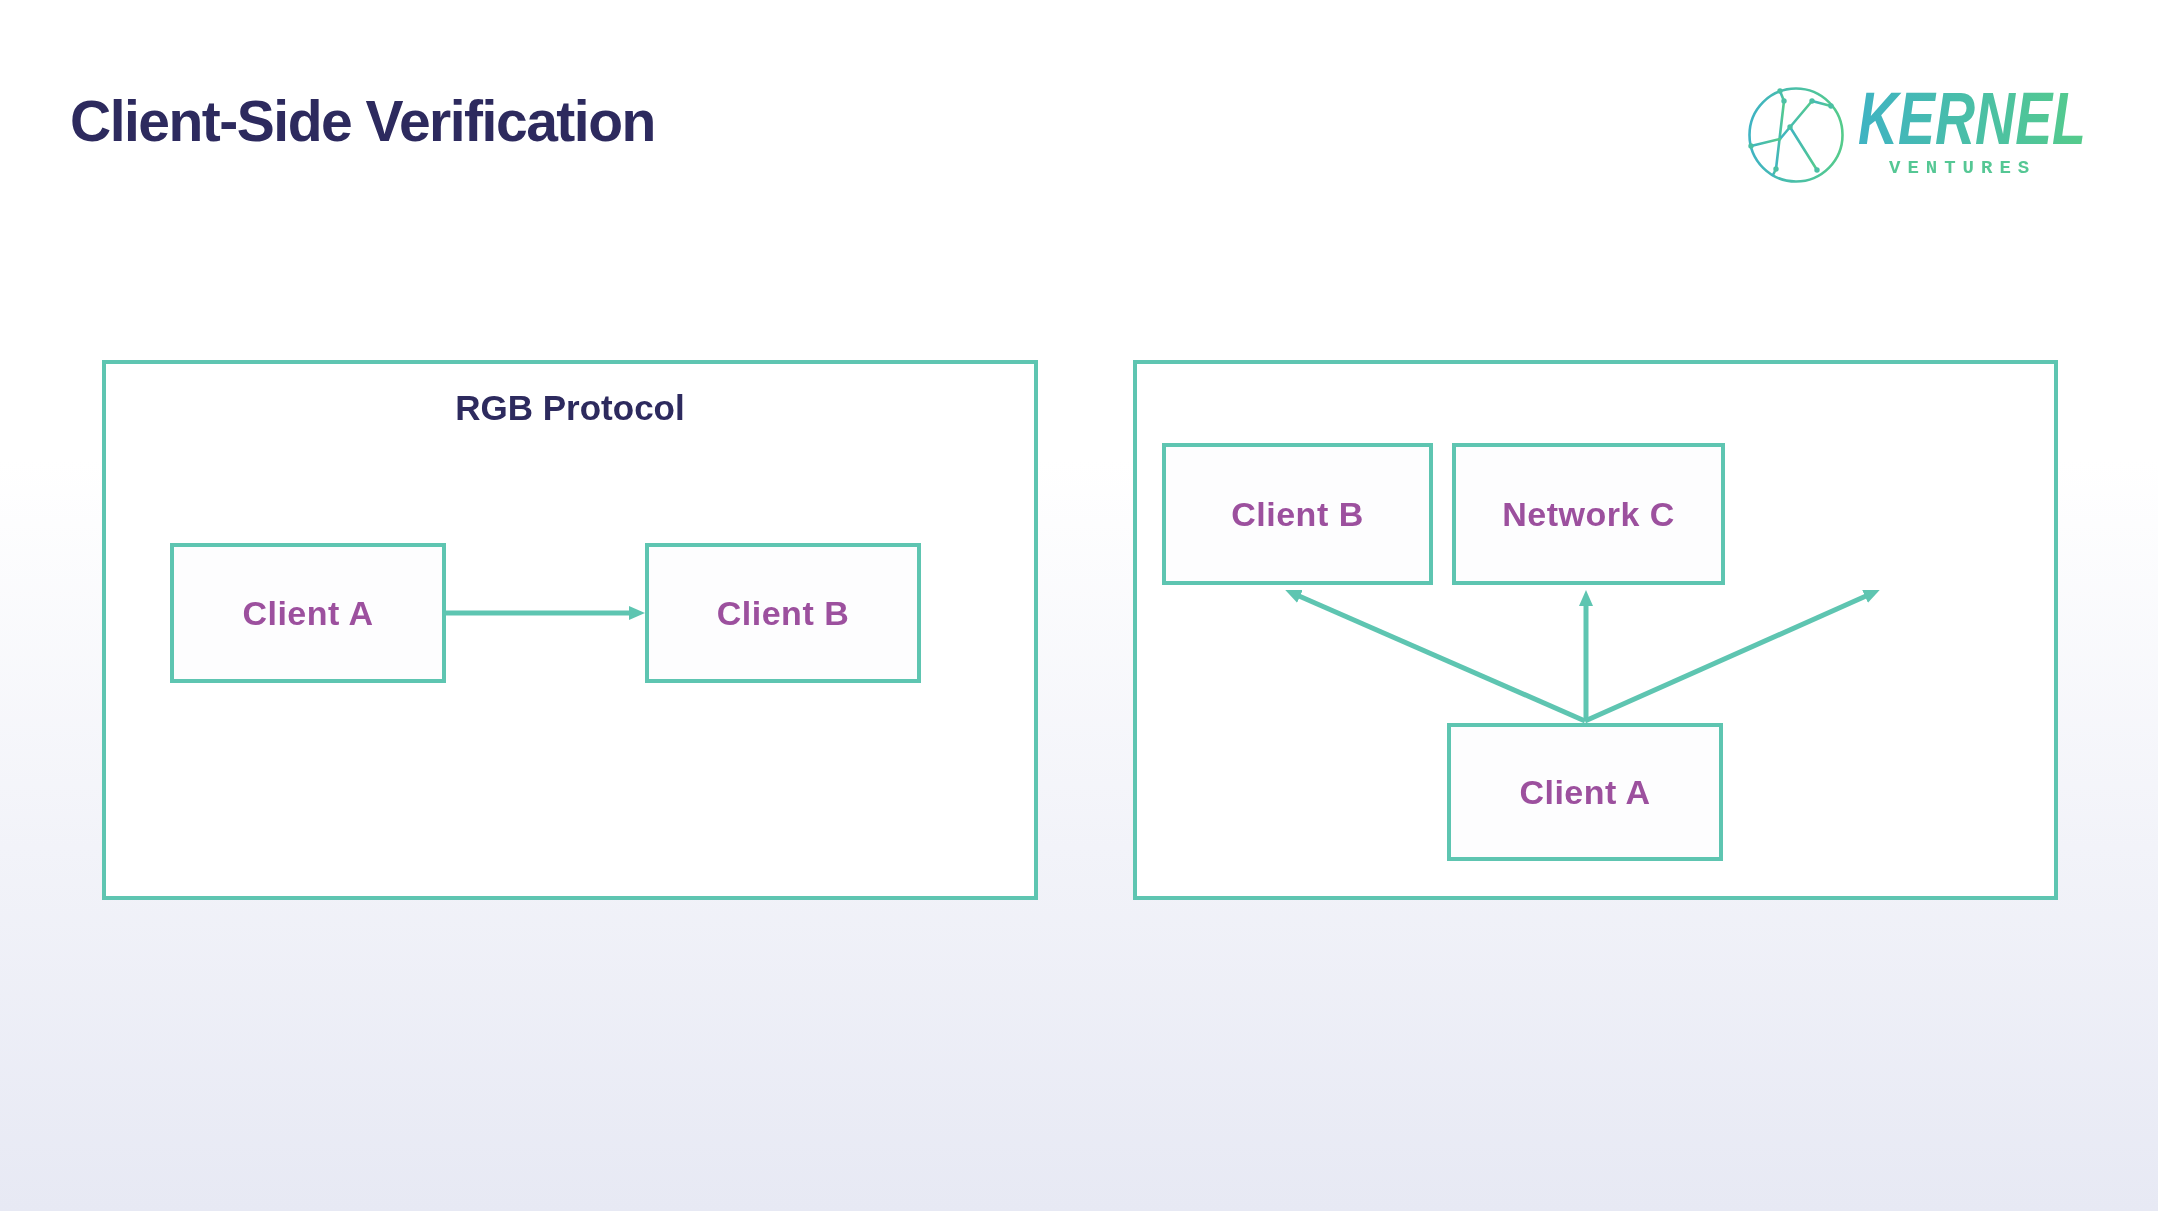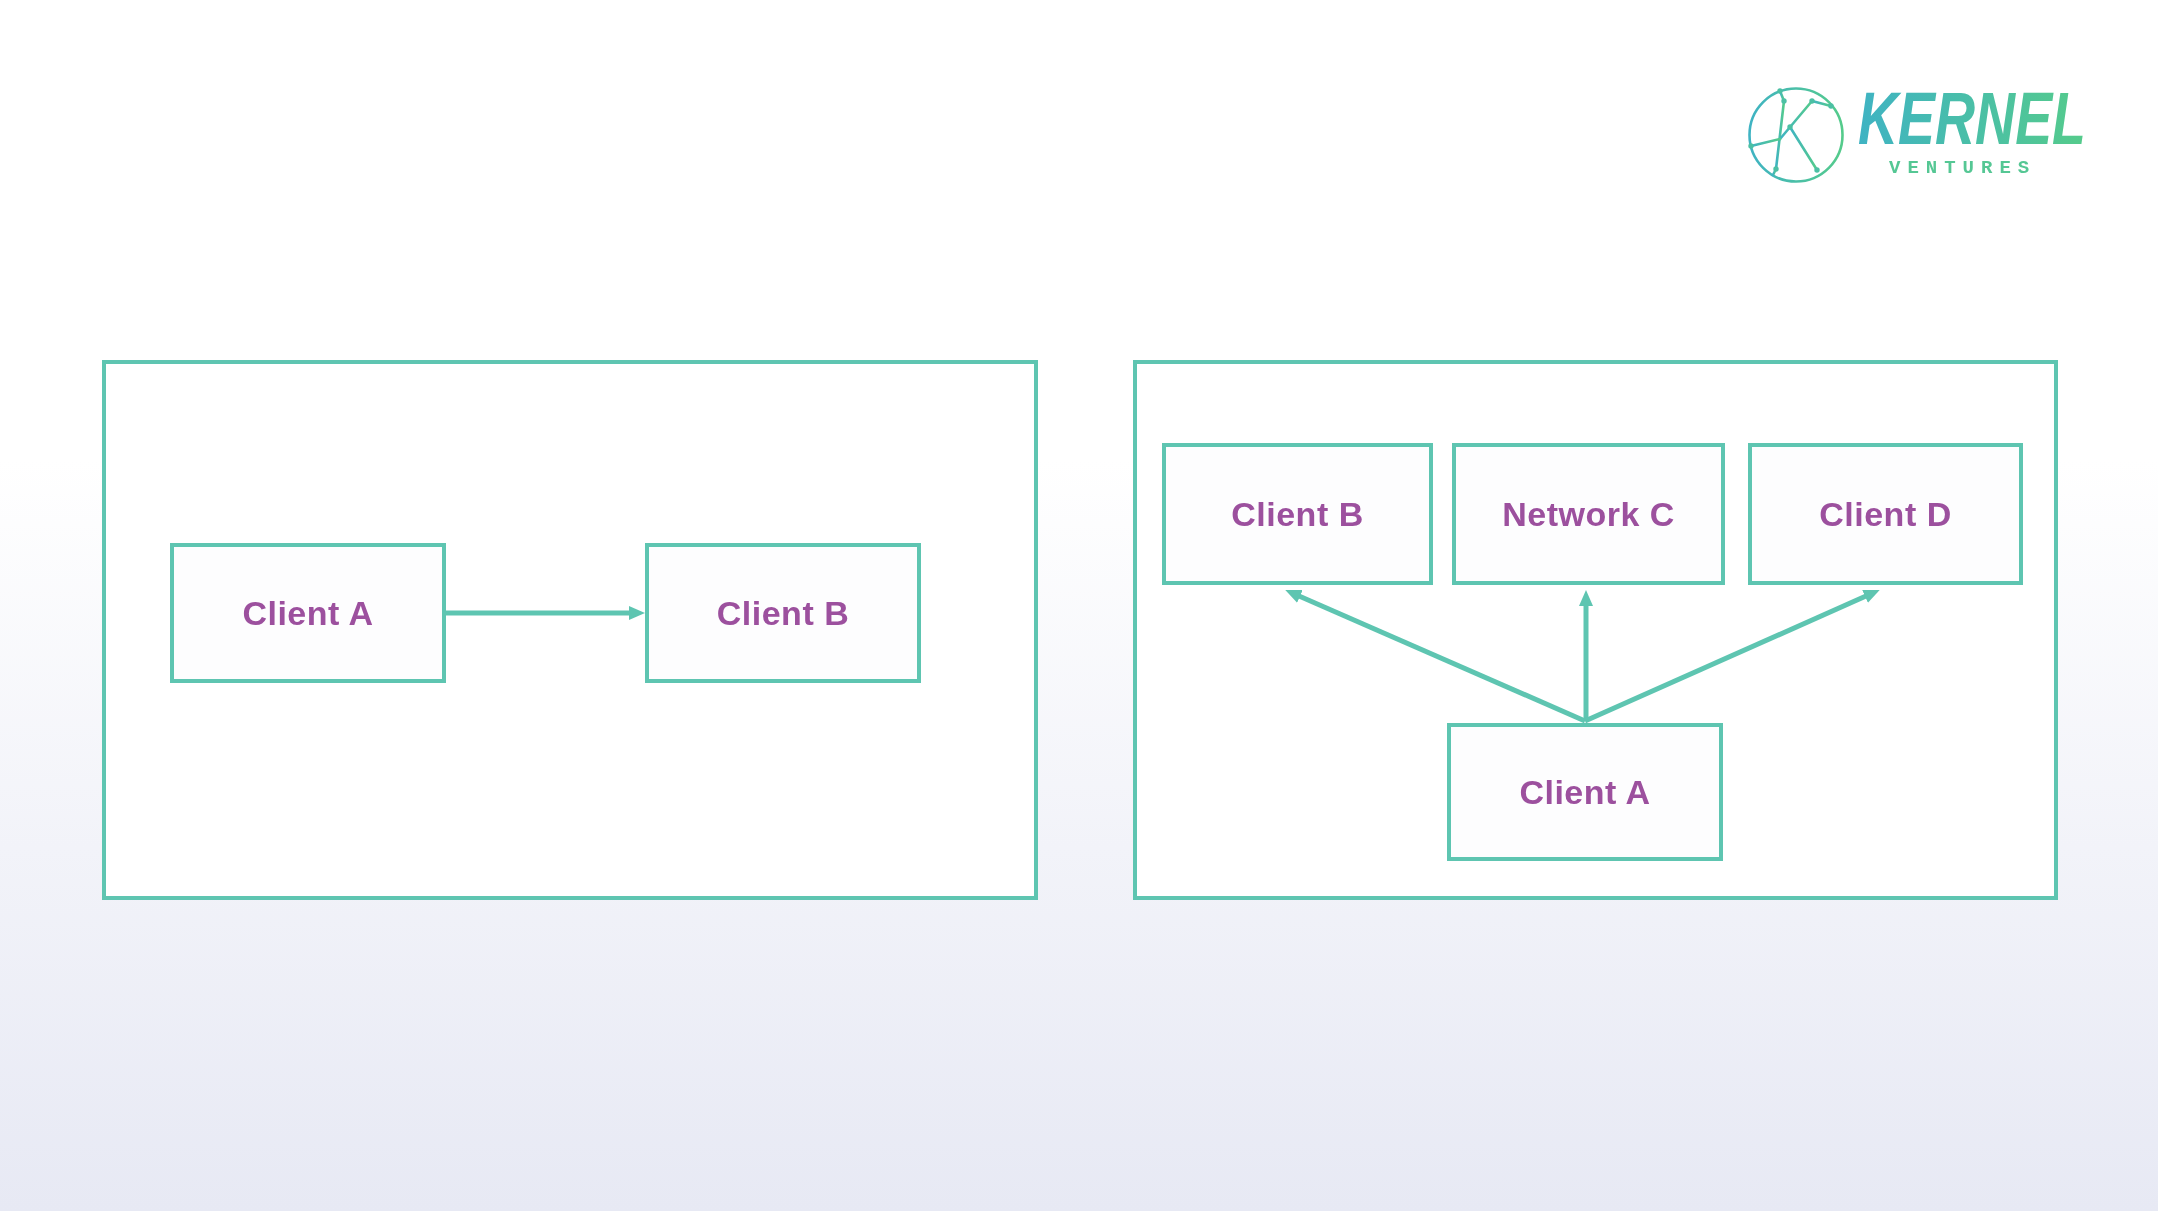--- a/index.html
+++ b/index.html
@@ -102,20 +102,21 @@
     pointer-events: none;
     overflow: visible;
   }
   .edge { stroke: #5ec5b1; stroke-width: 5; fill: none; }
 </style>
 </head>
 <body>
 
 <div class="slide">
 
+  <h1 class="page-title">Client-Side Verification</h1>
 
   <div class="logo">
     <svg class="logo-mark" width="98" height="98" viewBox="0 0 98 98">
       <defs>
         <linearGradient id="kv-grad" x1="0" y1="0" x2="1" y2="0">
           <stop offset="0" stop-color="#3fb3c3"></stop>
           <stop offset="1" stop-color="#55cb8b"></stop>
         </linearGradient>
       </defs>
       <g stroke="url(#kv-grad)" stroke-width="2.6" stroke-linecap="round" fill="none">
@@ -140,20 +141,21 @@
         <circle cx="70" cy="84" r="2.7"></circle>
       </g>
     </svg>
     <svg class="logo-wordmark" width="232" height="62" viewBox="0 0 232 62">
       <text x="0" y="56" font-family="Liberation Sans, DejaVu Sans, sans-serif" font-size="74" font-weight="bold" font-style="italic" textLength="228" lengthAdjust="spacingAndGlyphs" fill="url(#kv-grad)">KERNEL</text>
     </svg>
     <div class="logo-sub">VENTURES</div>
   </div>
 
   <section class="panel panel-left">
+    <h2 class="panel-title">RGB Protocol</h2>
 
     <div class="node node-rgb-a">
       <span class="node-label">Client A</span>
     </div>
     <div class="node node-rgb-b">
       <span class="node-label">Client B</span>
     </div>
 
     <svg class="edges" viewBox="0 0 928 532">
       <defs>
@@ -166,23 +168,20 @@
   </section>
 
   <section class="panel panel-right">
 
     <div class="node node-btc-b">
       <span class="node-label">Client B</span>
     </div>
     <div class="node node-btc-c">
       <span class="node-label">Network C</span>
     </div>
-    <div class="node node-btc-d">
-      <span class="node-label">Client D</span>
-    </div>
     <div class="node node-btc-a">
       <span class="node-label">Client A</span>
     </div>
 
     <svg class="edges" viewBox="0 0 917 532">
       <line class="edge" x1="448" y1="357" x2="162" y2="232" marker-end="url(#arrowhead)"></line>
       <line class="edge" x1="449" y1="357" x2="449" y2="241" marker-end="url(#arrowhead)"></line>
       <line class="edge" x1="448" y1="357" x2="729" y2="232" marker-end="url(#arrowhead)"></line>
     </svg>
   </section>

